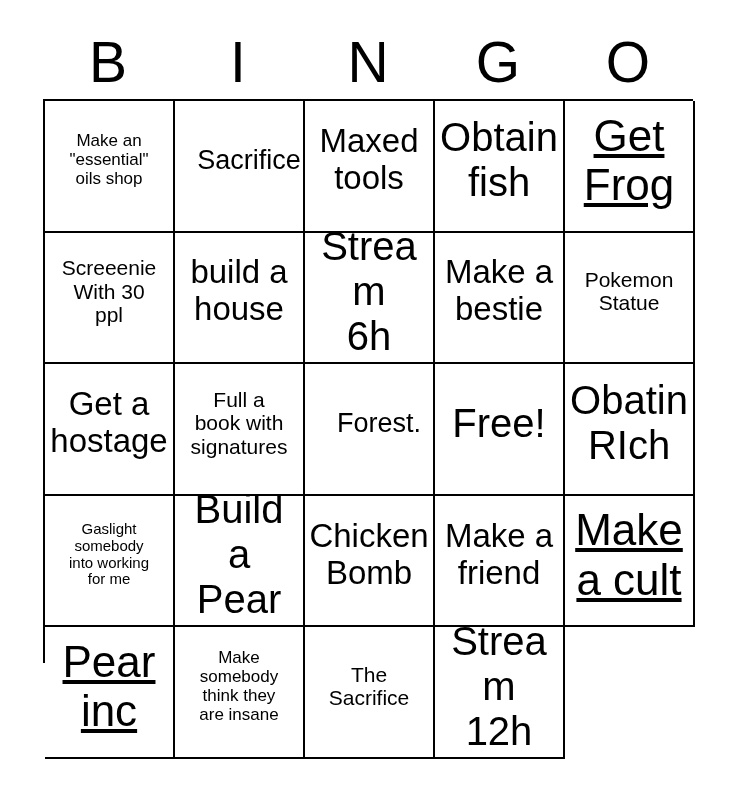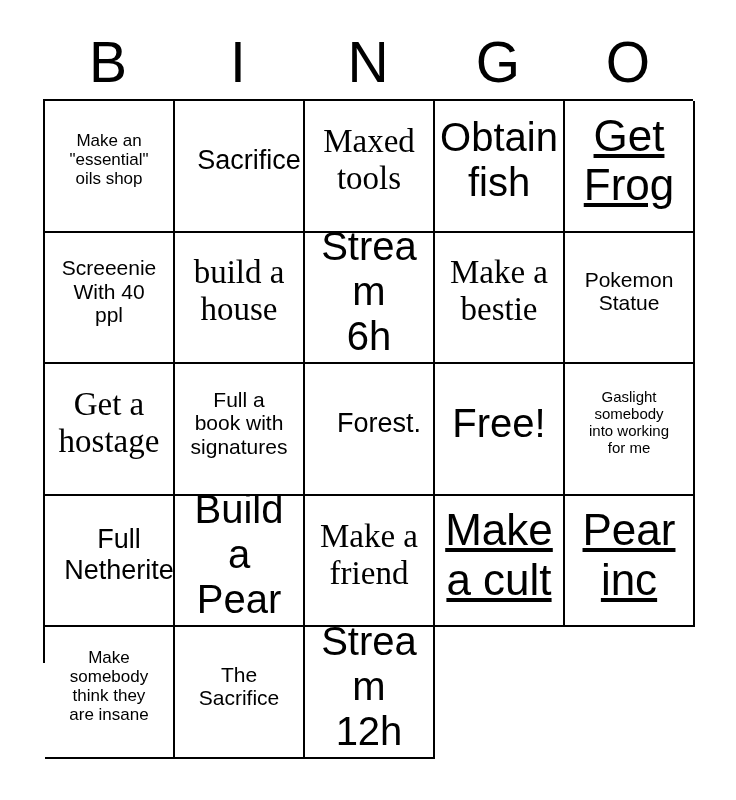--- a/index.html
+++ b/index.html
@@ -72,21 +72,21 @@
     width: 100%;
     line-height: 1.12;
     white-space: pre-line;
     word-wrap: break-word;
   }
   
   .fs-xs   { font-size: 15px; }
   .fs-sm   { font-size: 17px; }
   .fs-md   { font-size: 21px; }
   .fs-lg   { font-size: 27px; margin-left: 20px; }
-  .fs-xl   { font-size: 33px; font-family: Liberation Serif, serif; }
+  .fs-xl   { font-size: 33px; }
   .fs-xxl  { font-size: 40px; text-align: center; }
   .fs-huge { font-size: 44px; text-decoration: underline; }
 </style>
 </head>
 <body>
 
 <div id="card">
 
   <div id="header-row">
     <div class="header-letter">B</div>
@@ -112,21 +112,21 @@
       <div class="cell">
         <span class="cell-text fs-xxl">Obtain
 fish</span>
       </div>
       <div class="cell">
         <span class="cell-text fs-huge">Get
 Frog</span>
       </div>
       <div class="cell">
         <span class="cell-text fs-md">Screeenie
-With 40
+With 30
 ppl</span>
       </div>
       <div class="cell">
         <span class="cell-text fs-xl">build a
 house</span>
       </div>
       <div class="cell">
         <span class="cell-text fs-xxl">Stream
 6h</span>
       </div>
@@ -145,34 +145,38 @@
       <div class="cell">
         <span class="cell-text fs-md">Full a
 book with
 signatures</span>
       </div>
       <div class="cell">
         <span class="cell-text fs-lg">Forest.</span>
       </div>
       <div class="cell">
         <span class="cell-text fs-xxl">Free!</span>
+      </div>
+      <div class="cell">
+        <span class="cell-text fs-xxl">Obatin
+RIch</span>
       </div>
       <div class="cell">
         <span class="cell-text fs-xs">Gaslight
 somebody
 into working
 for me</span>
       </div>
       <div class="cell">
-        <span class="cell-text fs-lg">Full
-Netherite</span>
-      </div>
-      <div class="cell">
         <span class="cell-text fs-xxl">Build a
 Pear</span>
+      </div>
+      <div class="cell">
+        <span class="cell-text fs-xl">Chicken
+Bomb</span>
       </div>
       <div class="cell">
         <span class="cell-text fs-xl">Make a
 friend</span>
       </div>
       <div class="cell">
         <span class="cell-text fs-huge">Make
 a cult</span>
       </div>
       <div class="cell">

